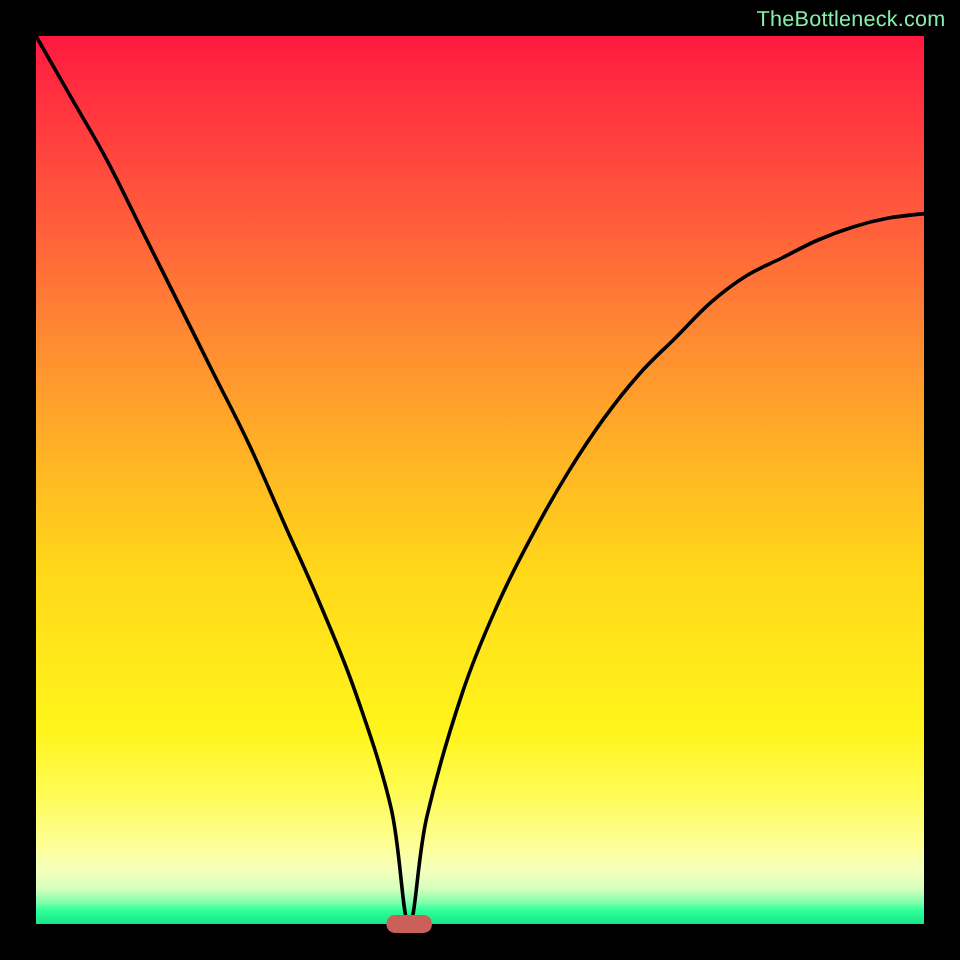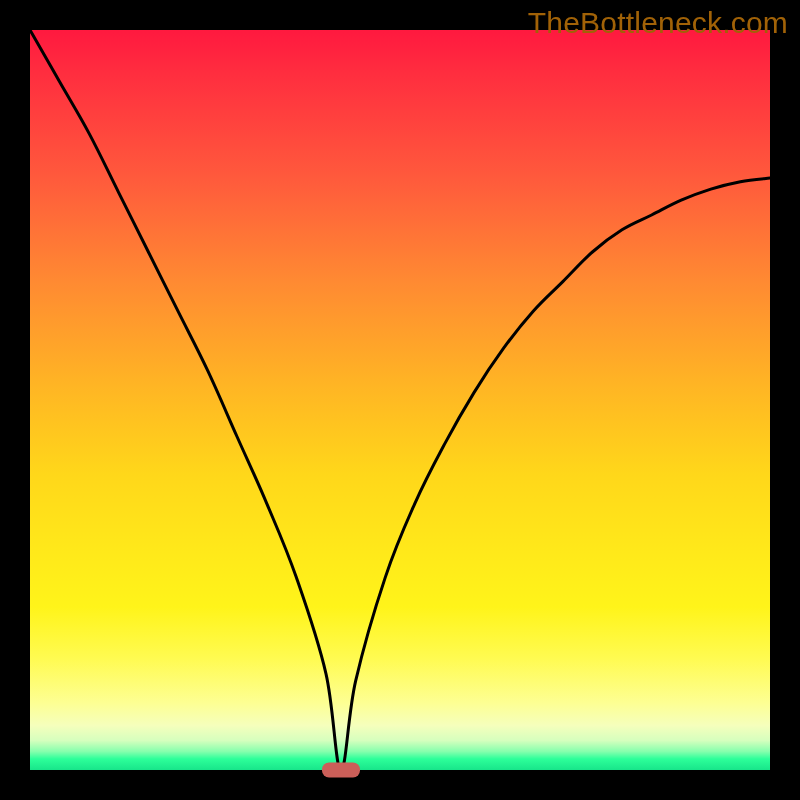--- a/index.html
+++ b/index.html
@@ -39,22 +39,22 @@
       #d6ffbe 96%,
       #86ffad 97.5%,
       #2dff9a 98.5%,
       #18e58a 100%
     );
   }
   .watermark {
     position: absolute;
     top: 6px;
     right: 12px;
-    color: #a16207;
-    font-size: 30px;
+    color: #86efac;
+    font-size: 18px;
     font-weight: 500;
     letter-spacing: 0.2px;
     user-select: none;
   }
   svg.curve {
     position: absolute;
     left: 0;
     top: 0;
     width: 740px;
     height: 740px;

